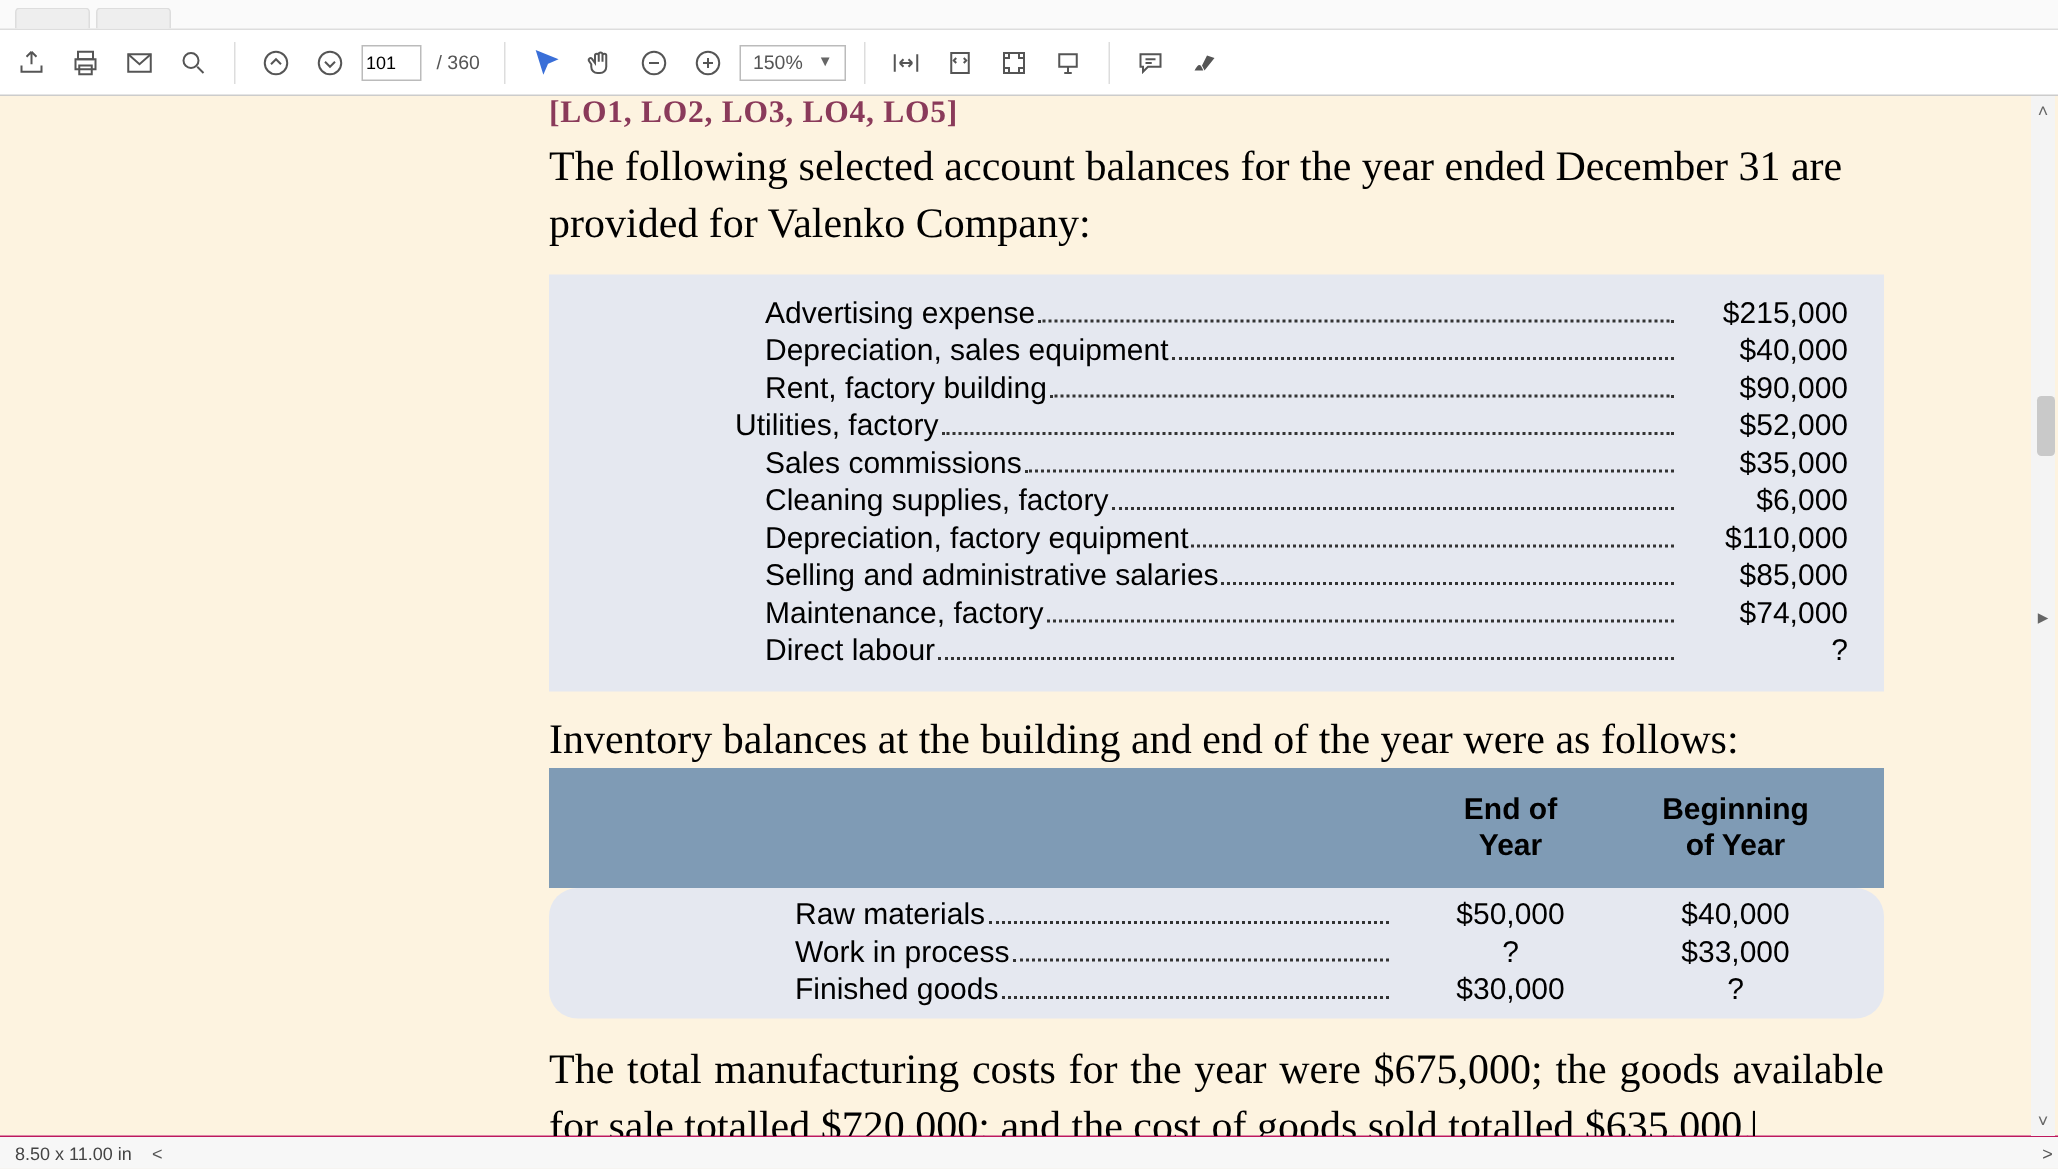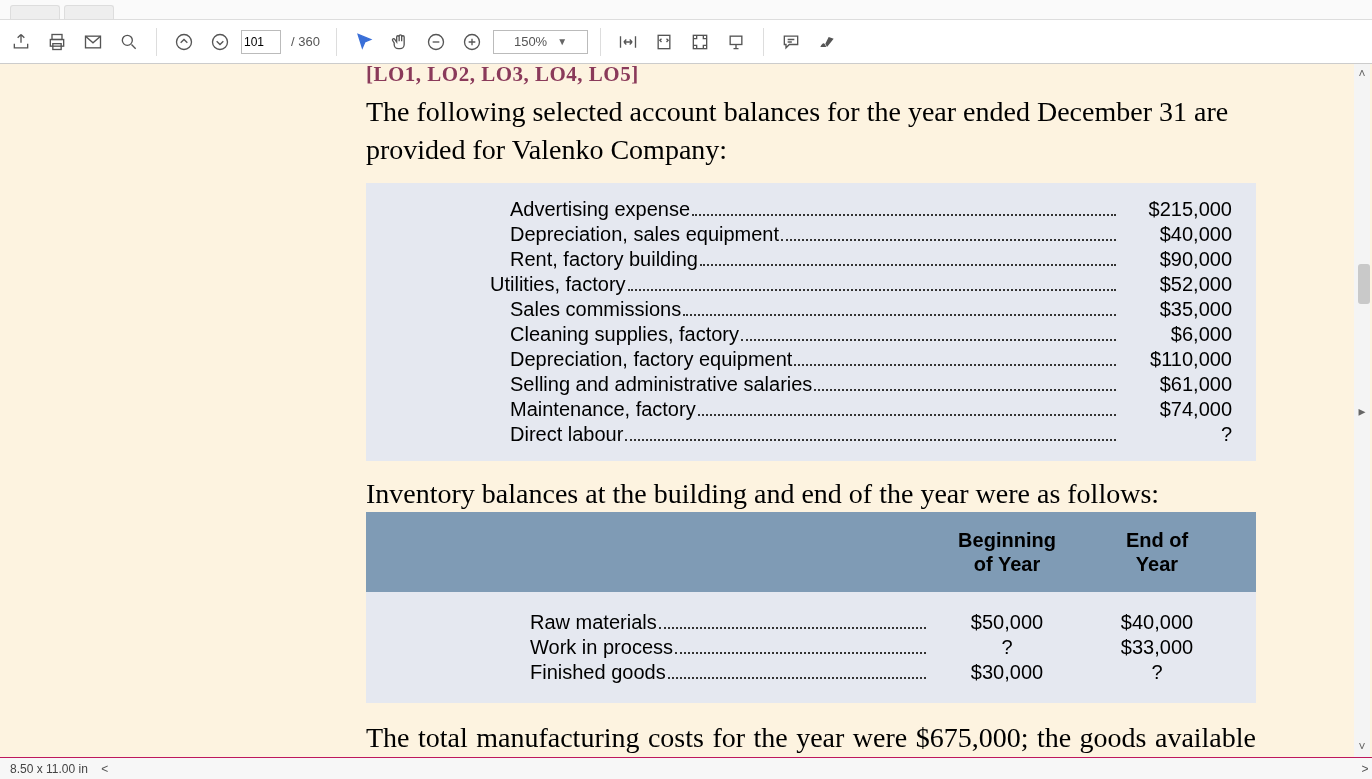--- a/index.html
+++ b/index.html
@@ -6,37 +6,37 @@
   html, body { margin:0; padding:0; height:100%; font-family: Arial, Helvetica, sans-serif; font-size:13px; color:#333; background:#f0f0f0; }
   .app { display:flex; flex-direction:column; height:779px; width:1372px; overflow:hidden; background:#fff; }
   .tabstrip { height:20px; border-bottom:1px solid #ddd; background:#fafafa; display:flex; align-items:flex-end; padding-left:10px; gap:4px;}
   .tab { width:50px; height:14px; background:#eee; border:1px solid #ddd; border-bottom:none; border-radius:3px 3px 0 0;}
   .toolbar { height:44px; border-bottom:1px solid #ccc; background:#fff; display:flex; align-items:center; padding:0 6px; gap:6px; color:#555; }
   .tb-btn { width:30px; height:30px; display:flex; align-items:center; justify-content:center; cursor:pointer; border-radius:3px; }
   .tb-btn svg { width:20px; height:20px; stroke:#555; fill:none; stroke-width:1.6; }
   .sep { width:1px; height:28px; background:#ddd; margin:0 6px; }
   .page-input { width:40px; height:24px; border:1px solid #bbb; text-align:left; font-size:12px; }
   .page-total { font-size:13px; color:#555; padding:0 4px;}
-  .zoom-box { height:24px; border:1px solid #bbb; background:#fff; display:flex; align-items:center; padding:0 20px; gap:10px; font-size:13px; cursor:pointer;}
+  .zoom-box { height:24px; border:1px solid #bbb; background:#fff; display:flex; align-items:center; padding:0 8px; gap:10px; font-size:13px; cursor:pointer;}
   .zoom-box .caret { font-size:10px; color:#666;}
   .viewer { flex:1; position:relative; background:#fdf3e0; overflow:hidden; }
   .viewer-inner { position:absolute; inset:0; overflow:auto; }
   .page { margin:0 auto; width:1220px; padding:0 0 30px 0; }
   .lo-header { font-family: Georgia, 'Times New Roman', serif; font-size:21px; font-weight:bold; color:#8a3a5a; padding:4px 0 0 290px; letter-spacing:.5px; position:relative; top:-6px;}
   .bodytext { font-family: Georgia, 'Times New Roman', serif; font-size:28px; color:#000; line-height:1.35; padding:0 40px 0 290px; }
   .bodytext.justify { text-align:justify; }
   .panel { margin:14px 40px 14px 290px; background:#e5e8f0; padding:14px 24px; }
   .acct-row { display:flex; align-items:baseline; font-family: Arial, Helvetica, sans-serif; font-size:20px; color:#000; line-height:1.25; }
   .acct-label { flex:0 0 auto; }
   .acct-dots { flex:1; border-bottom: 2.5px dotted #333; margin:0 6px 5px 2px; min-width:30px; }
   .acct-val { flex:0 0 110px; text-align:right; white-space:nowrap; }
   .inv-header { background:#7f9bb5; display:flex; padding:16px 24px; font-family: Arial, Helvetica, sans-serif; font-size:20px; font-weight:bold; color:#000; }
   .inv-header .spacer { flex:1.35; }
   .inv-header .col { flex:0 0 150px; text-align:center; line-height:1.2;}
-  .inv-body { background:#e5e8f0; padding:18px 24px; }
+  .inv-body { background:#e5e8f0; padding:6px 24px;border-radius:19px; }
   .inv-row { display:flex; align-items:baseline; font-family: Arial, Helvetica, sans-serif; font-size:20px; color:#000; line-height:1.25; }
   .inv-row .lead { flex:0 0 140px; }
   .inv-row .lbl { flex:0 0 auto; }
   .inv-row .dots { flex:1; border-bottom:2.5px dotted #333; margin:0 6px 5px 2px; min-width:20px;}
   .inv-row .c { flex:0 0 150px; text-align:center; white-space:nowrap;}
   .panel2 { margin:0 40px 0 290px; }
   .vscroll-ind { position:absolute; right:2px; top:0; bottom:0; width:16px; background:#f4f4f4; }
   .vscroll-thumb { position:absolute; right:2px; width:12px; background:#c9c9c9; border-radius:3px; }
   .arrow { position:absolute; width:16px; height:16px; display:flex; align-items:center; justify-content:center; color:#666; font-size:12px; user-select:none;}
   .statusbar { height:22px; border-top:1px solid #be185d; background:#f7f7f7; display:flex; align-items:center; font-size:12px; color:#444; position:relative;}
@@ -200,46 +200,46 @@
               <span class="acct-val">$6,000</span>
             </div>
             <div class="acct-row">
               <span class="acct-label" style="margin-left:120px;">Depreciation, factory equipment</span>
               <span class="acct-dots"></span>
               <span class="acct-val">$110,000</span>
             </div>
             <div class="acct-row">
               <span class="acct-label" style="margin-left:120px;">Selling and administrative salaries</span>
               <span class="acct-dots"></span>
-              <span class="acct-val">$61,000</span>
+              <span class="acct-val">$85,000</span>
             </div>
             <div class="acct-row">
               <span class="acct-label" style="margin-left:120px;">Maintenance, factory</span>
               <span class="acct-dots"></span>
               <span class="acct-val">$74,000</span>
             </div>
             <div class="acct-row">
               <span class="acct-label" style="margin-left:120px;">Direct labour</span>
               <span class="acct-dots"></span>
               <span class="acct-val">?</span>
             </div>
           </div>
 
         <div class="bodytext">Inventory balances at the building and end of the year were as follows:</div>
 
         <div class="panel2">
           <div class="inv-header">
             <div class="spacer"></div>
             <div class="col">
+              <div>End of</div>
+              <div>Year</div>
+            </div>
+            <div class="col">
               <div>Beginning</div>
               <div>of Year</div>
-            </div>
-            <div class="col">
-              <div>End of</div>
-              <div>Year</div>
             </div>
           </div>
           <div class="inv-body" id="inv-body">
               <div class="inv-row">
                 <span class="lead"></span>
                 <span class="lbl">Raw materials</span>
                 <span class="dots"></span>
                 <span class="c">$50,000</span>
                 <span class="c">$40,000</span>
               </div>

